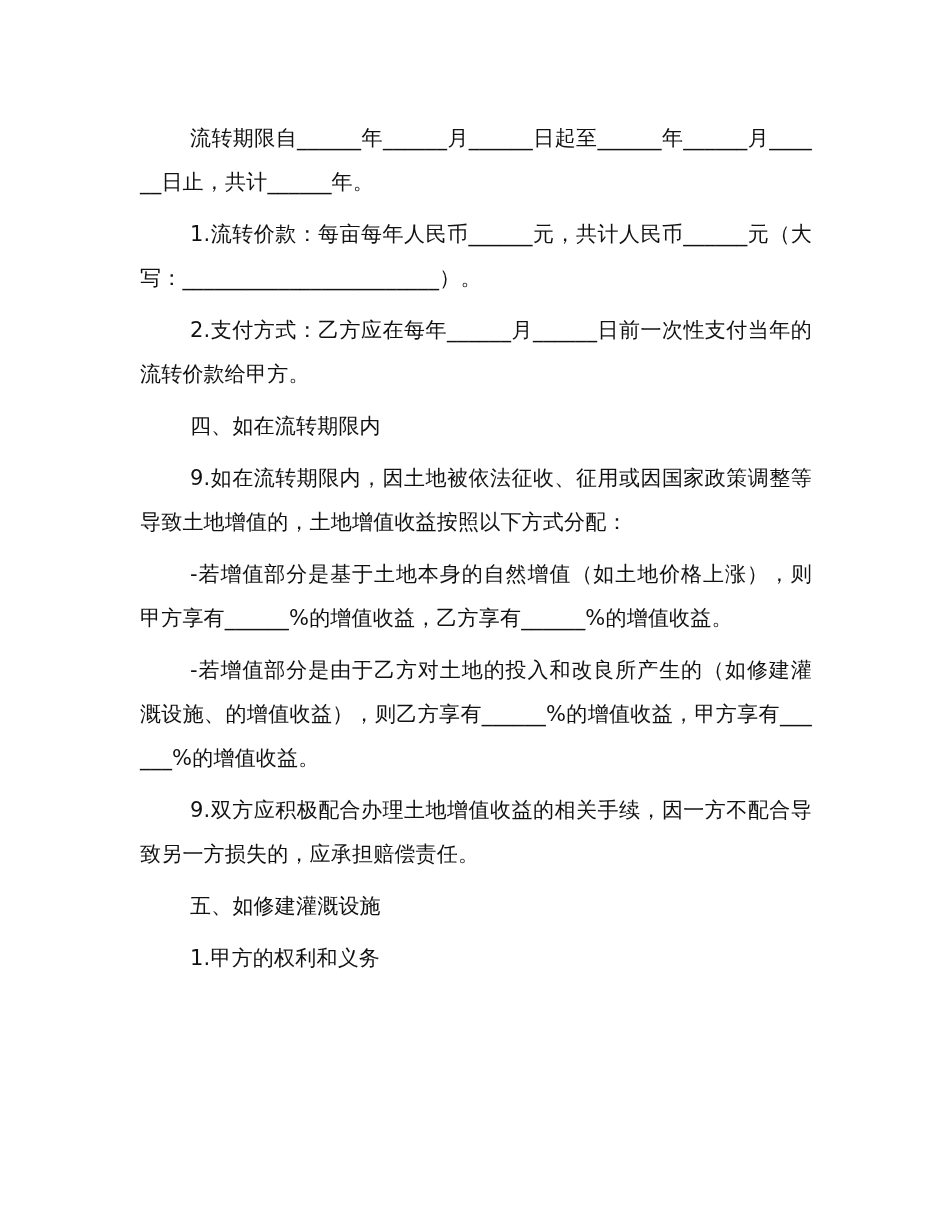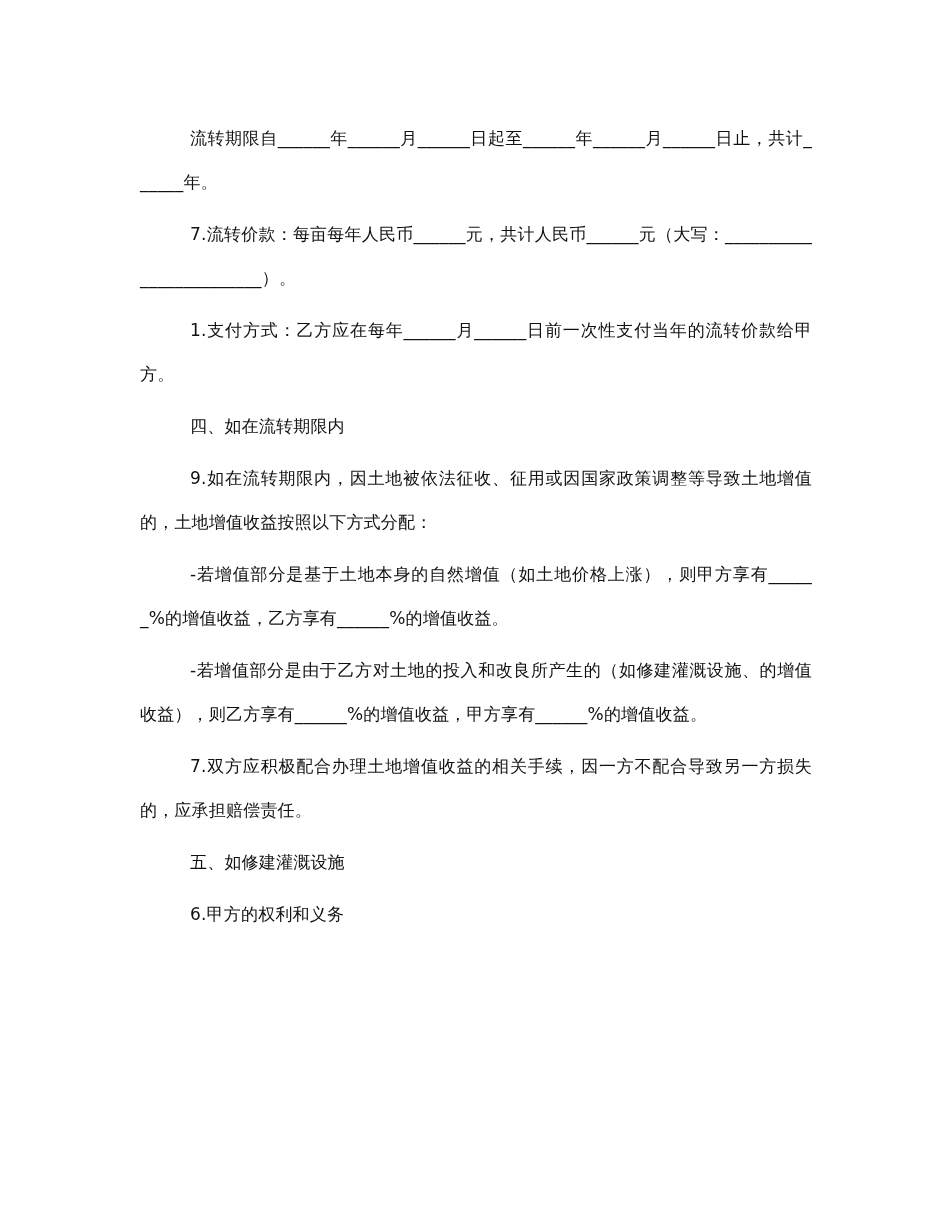--- a/index.html
+++ b/index.html
@@ -15,40 +15,40 @@
       font-family: "DejaVu Sans", "Liberation Sans", sans-serif;
       color: #111111;
     }
     .page {
       position: absolute;
       left: 140px;
       top: 116px;
       width: 672px;
     }
     .para {
-      font-size: 17px;
+      font-size: 21px;
       line-height: 44px;
       margin: 0 0 8px 0;
       text-indent: 50px;
       text-align: justify;
       text-justify: inter-character;
       word-break: break-all;
       letter-spacing: 0.2px;
     }
     .para.heading {
       margin-bottom: 8px;
     }
   </style>
 </head>
 <body>
 
 <div class="page">
   <p class="para">流转期限自______年______月______日起至______年______月______日止，共计______年。</p>
-  <p class="para">7.流转价款：每亩每年人民币______元，共计人民币______元（大写：________________________）。</p>
-  <p class="para">1.支付方式：乙方应在每年______月______日前一次性支付当年的流转价款给甲方。</p>
+  <p class="para">1.流转价款：每亩每年人民币______元，共计人民币______元（大写：________________________）。</p>
+  <p class="para">2.支付方式：乙方应在每年______月______日前一次性支付当年的流转价款给甲方。</p>
   <p class="para heading">四、如在流转期限内</p>
   <p class="para">9.如在流转期限内，因土地被依法征收、征用或因国家政策调整等导致土地增值的，土地增值收益按照以下方式分配：</p>
   <p class="para">-若增值部分是基于土地本身的自然增值（如土地价格上涨），则甲方享有______%的增值收益，乙方享有______%的增值收益。</p>
   <p class="para">-若增值部分是由于乙方对土地的投入和改良所产生的（如修建灌溉设施、的增值收益），则乙方享有______%的增值收益，甲方享有______%的增值收益。</p>
-  <p class="para">7.双方应积极配合办理土地增值收益的相关手续，因一方不配合导致另一方损失的，应承担赔偿责任。</p>
+  <p class="para">9.双方应积极配合办理土地增值收益的相关手续，因一方不配合导致另一方损失的，应承担赔偿责任。</p>
   <p class="para heading">五、如修建灌溉设施</p>
-  <p class="para heading">6.甲方的权利和义务</p>
+  <p class="para heading">1.甲方的权利和义务</p>
 </div>
 
 </body></html>

